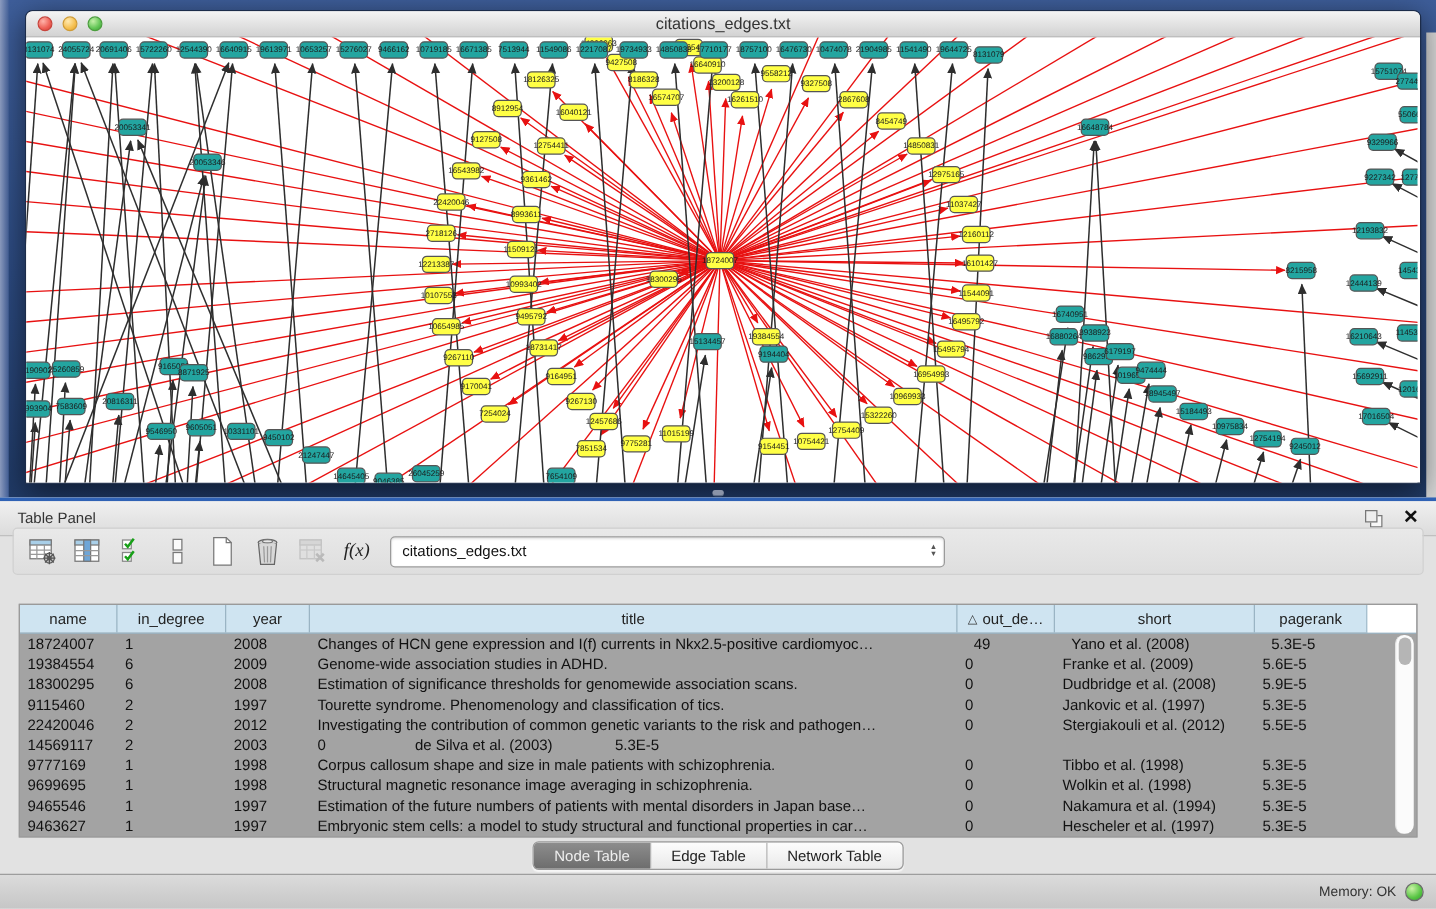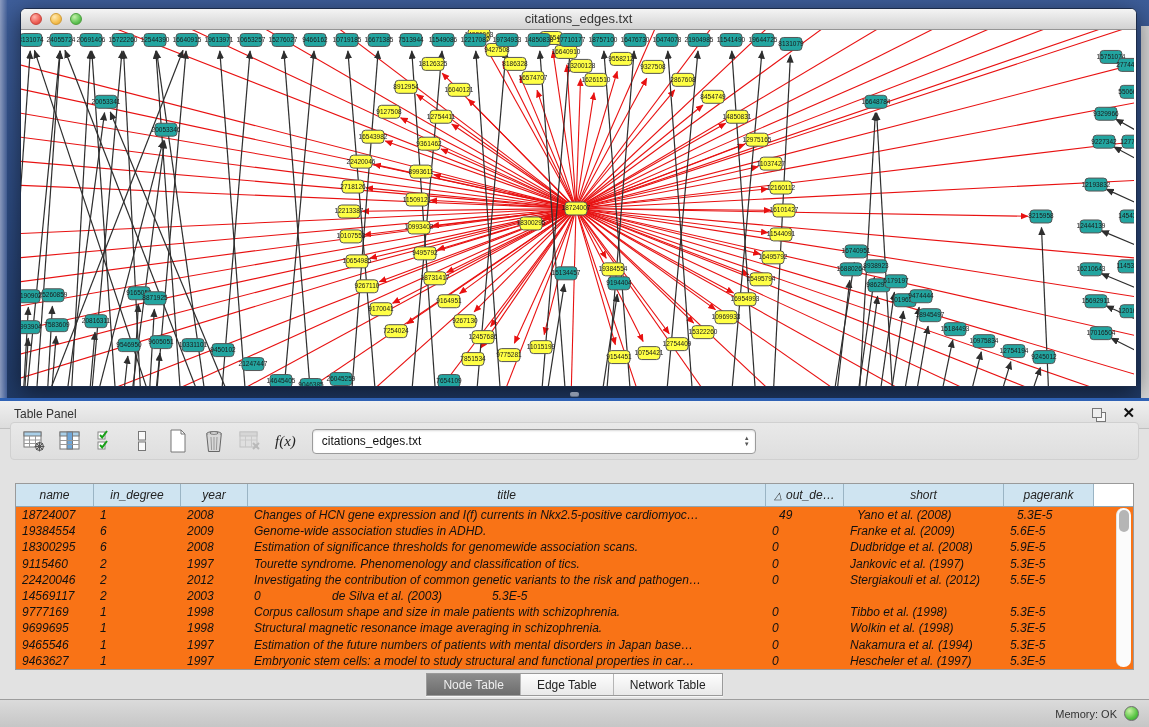--- a/index.html
+++ b/index.html
@@ -46,36 +46,36 @@
            display:flex;align-items:center;padding-left:8px;box-sizing:border-box;}
   .tbtn{width:30px;height:28px;margin-right:6px;display:flex;align-items:center;justify-content:center;background:none;border:none;padding:0;}
   .tbtn.disabled{opacity:.45;}
   .fx{font-family:"Liberation Serif",serif;font-style:italic;font-size:15px;color:#222;margin:0 10px 0 4px;}
   .combo{width:442px;height:23px;background:#fff;border:1px solid #9b9b9b;border-radius:4px;
            box-shadow:inset 0 1px 2px rgba(0,0,0,.15);display:flex;align-items:center;position:relative;}
   .combo .cval{font-size:12px;color:#111;padding-left:9px;flex:1;}
   .combo .spin{width:16px;height:100%;display:flex;flex-direction:column;align-items:center;justify-content:center;color:#555;}
   .combo .spin span{font-size:6px;line-height:6px;}
 
-  .dtable{position:absolute;left:15px;top:85px;width:1119px;height:187px;background:#f97316;
-           border:1px solid #9a9a9a;box-sizing:border-box;overflow:hidden;font-style:italic;}
+  .dtable{position:absolute;left:15px;top:85px;width:1119px;height:187px;background:#a3a3a3;
+           border:1px solid #9a9a9a;box-sizing:border-box;overflow:hidden;}
   .thead{display:flex;height:22px;background:#cfe4f1;border-bottom:1px solid #8fa6b4;}
   .th{box-sizing:border-box;border-right:1px solid #9ab4c4;font-size:12px;color:#222;
            display:flex;align-items:center;justify-content:center;white-space:nowrap;overflow:hidden;}
   .th .sortg{font-size:10px;margin-right:4px;color:#333;}
   .th.filler{border-right:none;background:#fff;flex:1;}
   .trow{display:flex;height:16.2px;align-items:center;}
   .td{box-sizing:border-box;padding-left:6px;font-size:12px;color:#111;
            white-space:nowrap;overflow:hidden;}
   .vscroll{position:absolute;right:2px;top:24px;bottom:2px;width:14px;background:#fbfbfb;
            border-left:1px solid #e2e2e2;border-radius:7px;}
   .vthumb{position:absolute;left:2px;top:2px;width:10px;height:22px;border-radius:6px;background:#b5b5b5;}
 
   .tabs{position:absolute;left:0;right:0;top:275px;display:flex;justify-content:center;}
-  .seg{display:flex;border:1px solid #9a9a9a;border-radius:0;overflow:hidden;height:21px;
+  .seg{display:flex;border:1px solid #9a9a9a;border-radius:5px;overflow:hidden;height:21px;
            background:linear-gradient(180deg,#fdfdfd,#e9e9e9);box-shadow:0 1px 1px rgba(255,255,255,.7);justify-content:space-between;}
   .seg button{border:none;background:transparent;font-size:12px;color:#222;padding:0 16px;height:100%;
            border-right:1px solid #b5b5b5;font-family:inherit;}
   .seg button:last-child{border-right:none;}
   .seg button.active{background:linear-gradient(180deg,#8d8d8d,#6d6d6d);color:#efefef;}
 
   .statusbar{position:absolute;left:0;bottom:0;width:100%;height:27px;
            background:linear-gradient(180deg,#dbdbdb,#c6c6c6);border-top:1px solid #9d9d9d;
            display:flex;align-items:center;justify-content:flex-end;}
   .mem-label{font-size:11px;color:#333;margin-right:7px;}

